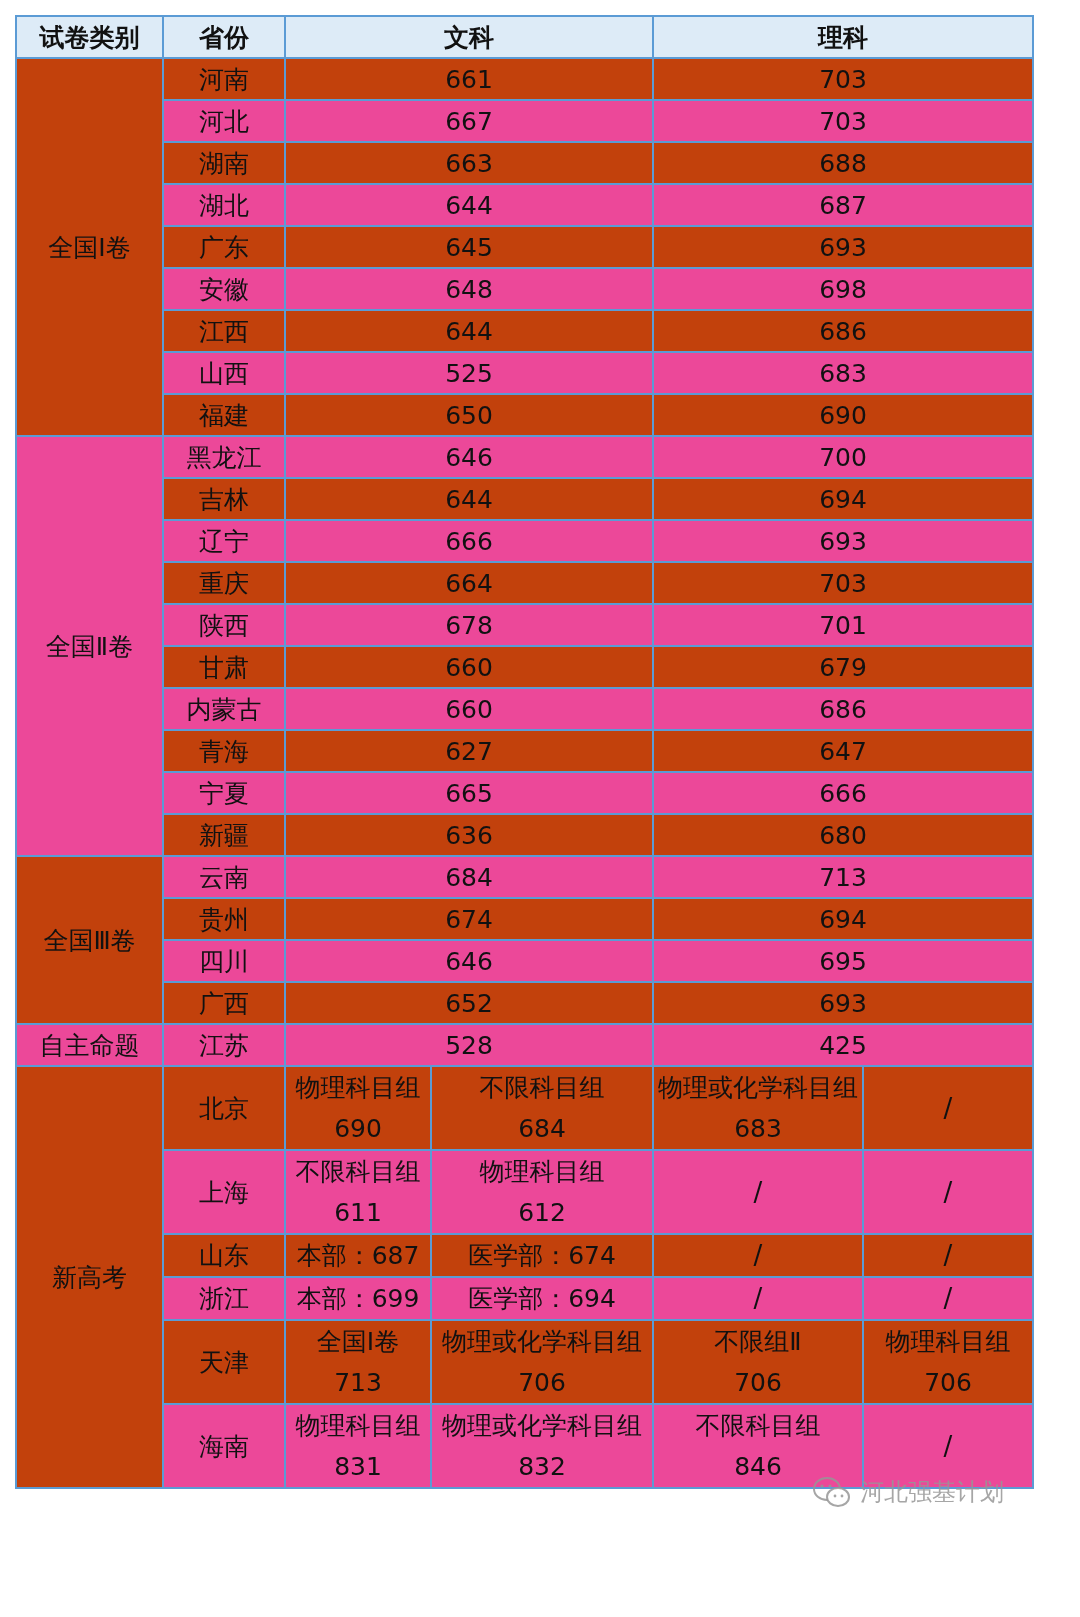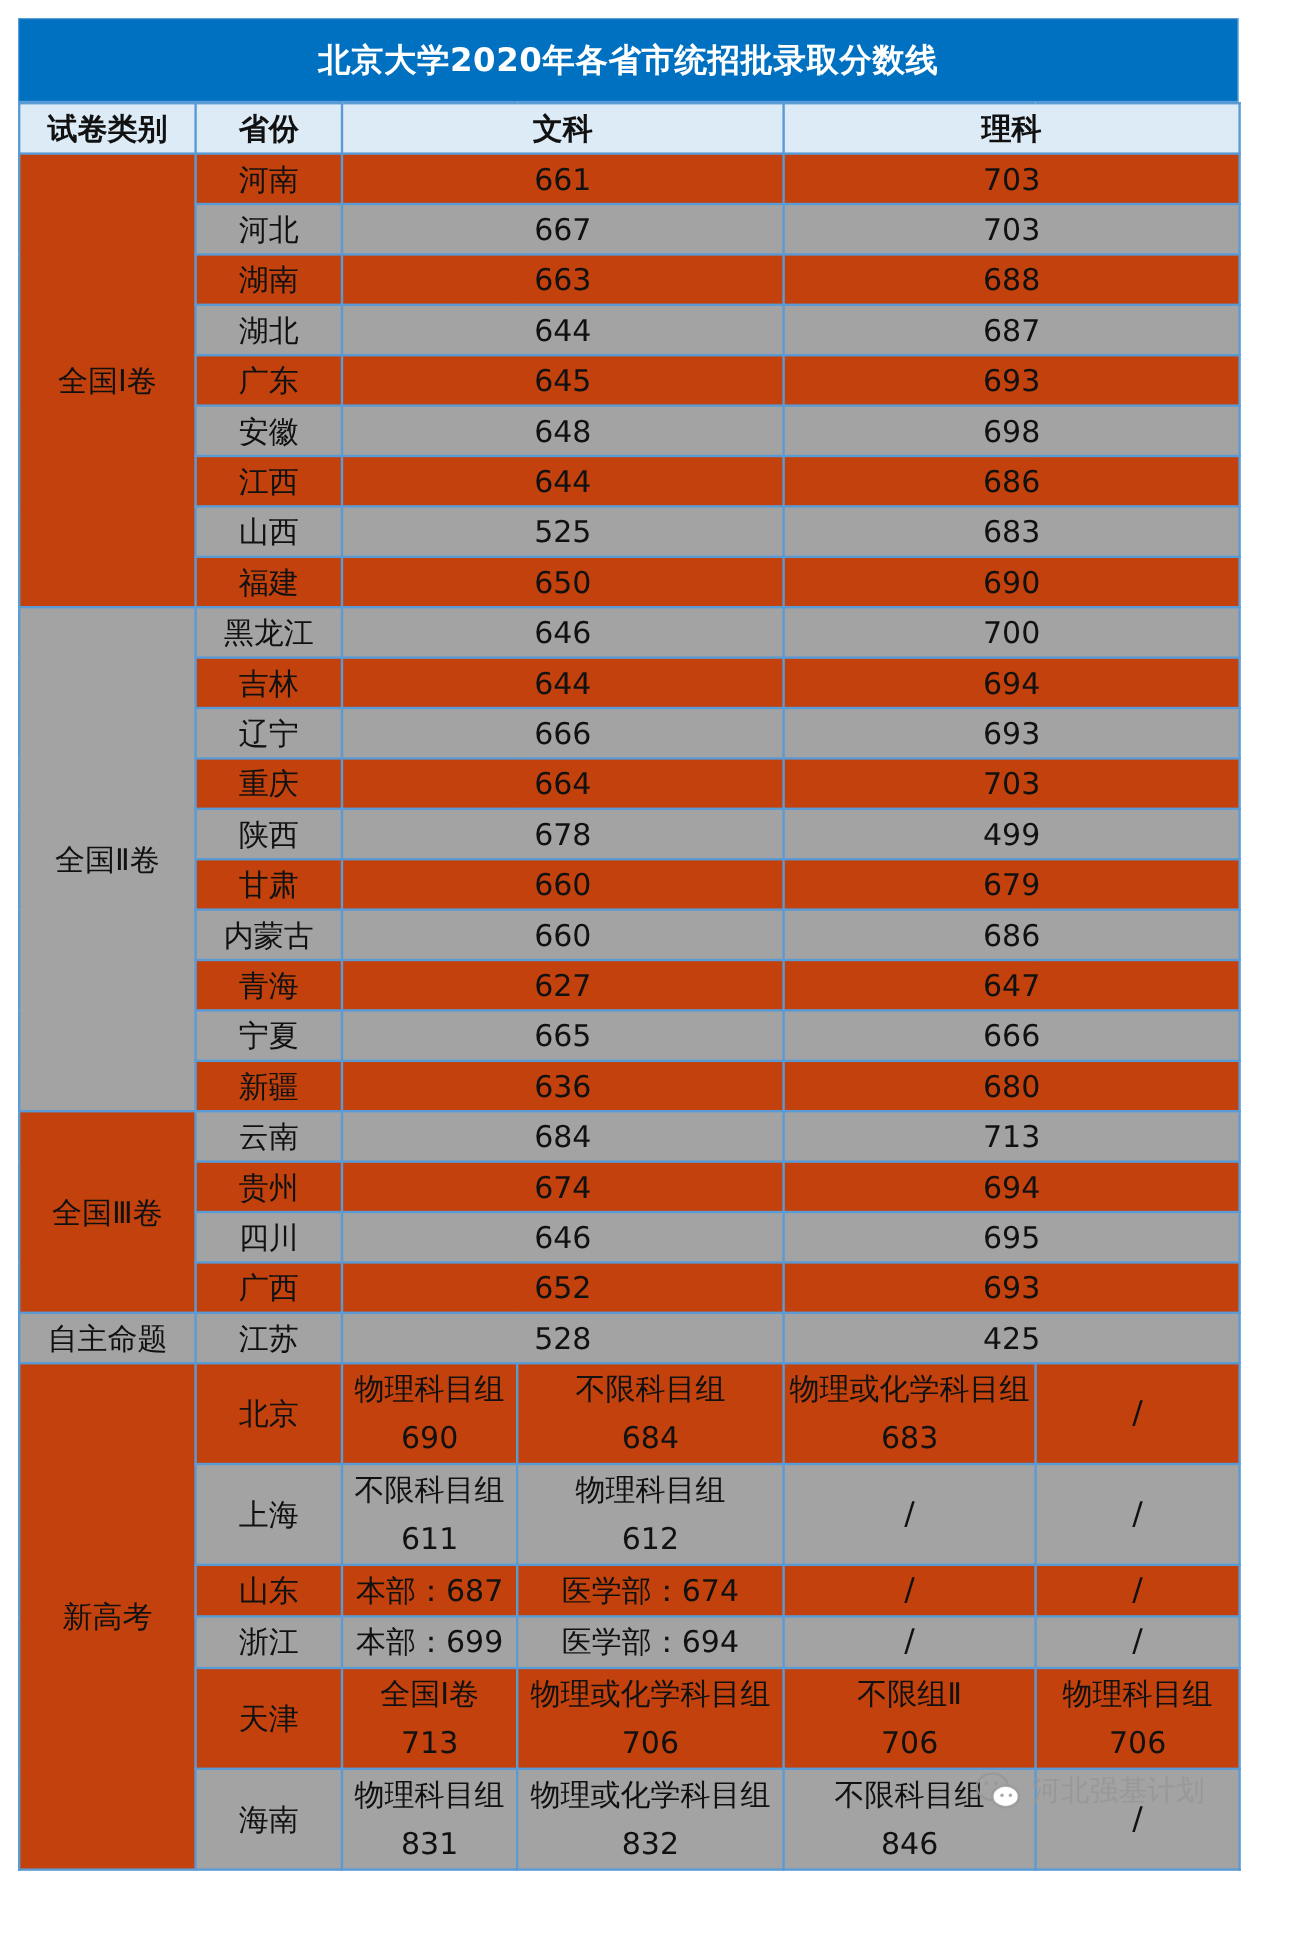--- a/index.html
+++ b/index.html
@@ -4,32 +4,31 @@
 <style>
   html, body { margin: 0; padding: 0; background: #ffffff; }
   body { width: 1080px; height: 1617px; position: relative; font-family: "DejaVu Sans", "Liberation Sans", sans-serif; color: #111; }
   .wrap { position: absolute; left: 15px; top: 15px; width: 1017px; }
   .title-bar { height: 70px; background: #0070c0; color: #fff; font-weight: bold; font-size: 27px; display: flex; align-items: center; justify-content: center; border: 1px solid #5b9bd5; box-sizing: border-box; letter-spacing: 0.5px; }
   table { border-collapse: collapse; width: 1017px; table-layout: fixed; }
   td, th { border: 2px solid #5b9bd5; text-align: center; vertical-align: middle; padding: 0; font-size: 25px; font-weight: normal; }
   th { font-weight: bold; height: 40px; background: #ddebf7; }
   tr.r td { height: 40px; }
   tr.tall td { height: 80px; }
-  .shade { background: #a3a3a3; }
+  .shade { background: #ec4899; }
   .white { background: #c2410c; }
   .two-line { line-height: 41px; }
   .slash { font-size: 26px; }
   .watermark { position: absolute; left: 812px; top: 1476px; display: flex; align-items: flex-start; gap: 8px; color: rgba(150,150,150,0.85); font-size: 24px; pointer-events: none; }
   .watermark svg { width: 40px; height: 34px; }
 </style>
 </head>
 <body>
 
 <div class="wrap">
-  <div class="title-bar">北京大学2020年各省市统招批录取分数线</div>
   <table>
     <colgroup>
       <col style="width:147px">
         <col style="width:122px">
         <col style="width:146px">
         <col style="width:222px">
         <col style="width:210px">
         <col style="width:170px">
     </colgroup>
     <thead>
@@ -104,21 +103,21 @@
           <td colspan="2" class="shade">693</td>
         </tr>
         <tr class="r">
           <td class="white">重庆</td>
           <td colspan="2" class="white">664</td>
           <td colspan="2" class="white">703</td>
         </tr>
         <tr class="r">
           <td class="shade">陕西</td>
           <td colspan="2" class="shade">678</td>
-          <td colspan="2" class="shade">499</td>
+          <td colspan="2" class="shade">701</td>
         </tr>
         <tr class="r">
           <td class="white">甘肃</td>
           <td colspan="2" class="white">660</td>
           <td colspan="2" class="white">679</td>
         </tr>
         <tr class="r">
           <td class="shade">内蒙古</td>
           <td colspan="2" class="shade">660</td>
           <td colspan="2" class="shade">686</td>

